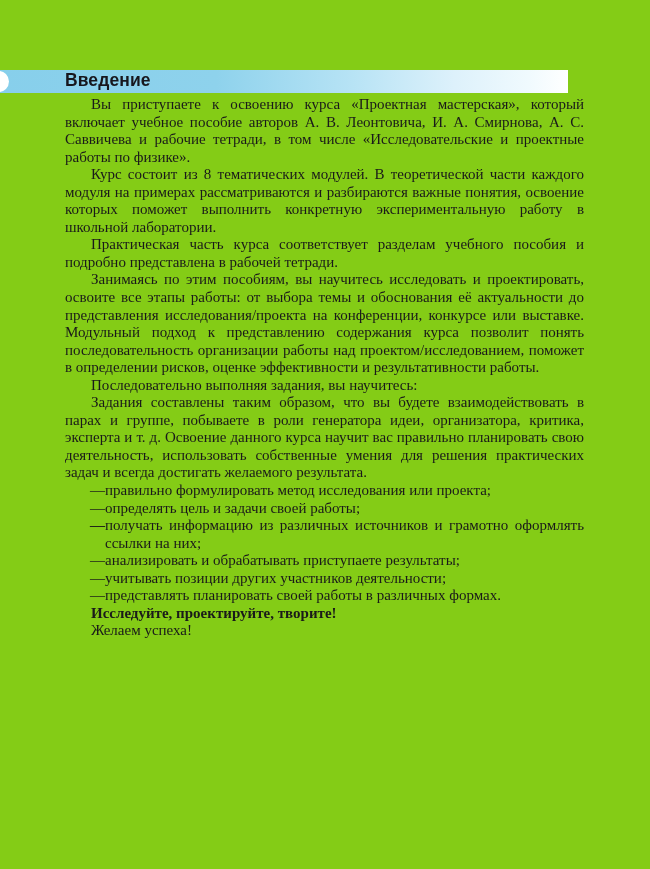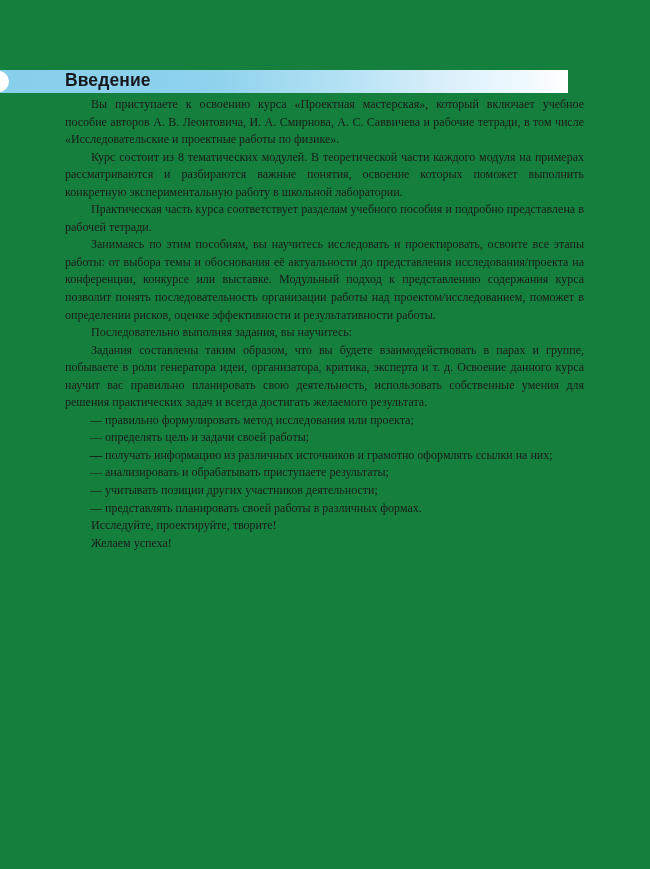--- a/index.html
+++ b/index.html
@@ -12,21 +12,21 @@
     height: 869px;
     position: relative;
     font-family: "Liberation Serif", "DejaVu Serif", serif;
     color: #1a1a1a;
     overflow: hidden;
   }
 
   .page {
     position: absolute;
     inset: 0;
-    background: #15803d;
+    background: #84cc16;
   }
 
   
   .heading-bar {
     position: absolute;
     left: 0px;
     top: 70px;
     width: 568px;
     height: 23px;
     background: linear-gradient(to right,
@@ -60,21 +60,21 @@
     color: #17171d;
     white-space: nowrap;
   }
 
   
   .content {
     position: absolute;
     left: 65px;
     top: 96px;
     width: 519px;
-    font-size: 12px;
+    font-size: 15px;
     line-height: 17.55px;
     text-align: justify;
     text-justify: inter-word;
     -webkit-hyphens: manual;
     hyphens: manual;
   }
 
   .content p {
     margin: 0;
     text-indent: 26px;
@@ -99,20 +99,21 @@
     top: 0;
   }
   .dash-list li:last-child {
     text-align: left;
   }
 
   .closing {
     margin-top: 11px;
     text-indent: 0;
     text-align: left;
+    font-weight: bold;
   }
   .wish {
     margin-top: 15px;
     text-indent: 0;
     text-align: center;
   }
 </style>
 </head>
 <body>
 

